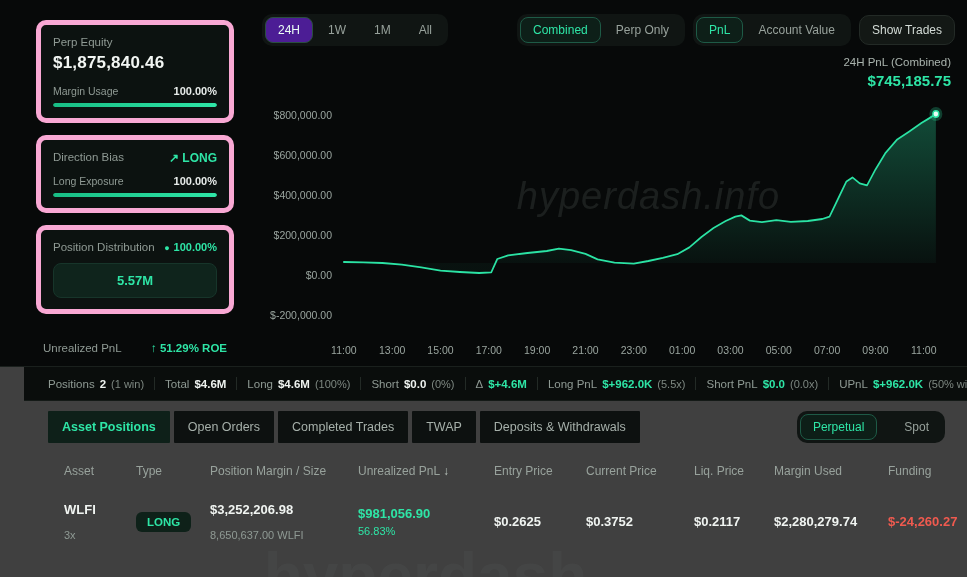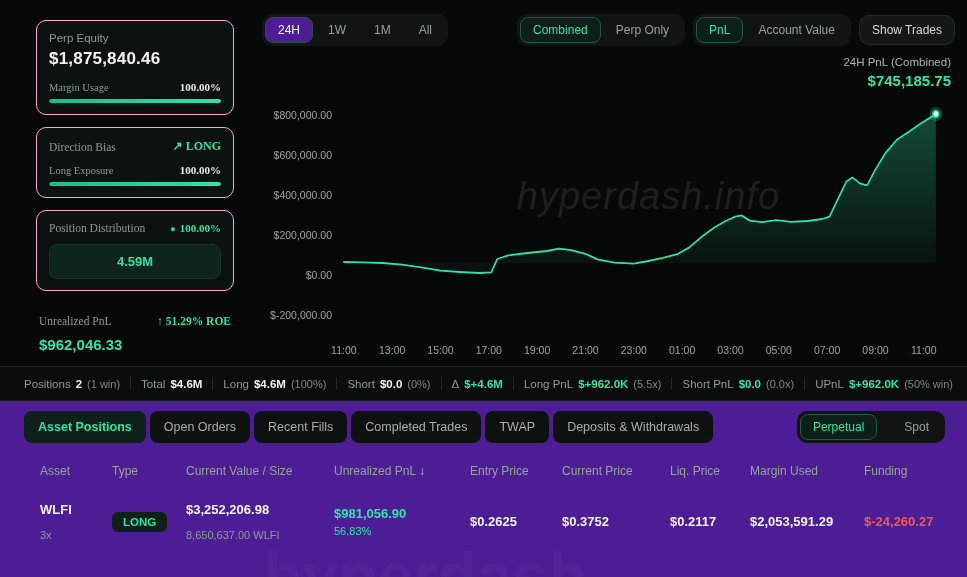--- a/index.html
+++ b/index.html
@@ -3,24 +3,24 @@
 <meta charset="utf-8">
 <style>
   * { margin:0; padding:0; box-sizing:border-box; }
   html,body { width:967px; height:577px; overflow:hidden; }
   body { background:#070909; color:#e7ecea; font-family:"Liberation Sans", sans-serif; }
   button { font-family:"Liberation Sans", sans-serif; cursor:pointer; }
 
   
   .top { display:flex; height:366px; }
   .sidebar { width:252px; flex-shrink:0; padding:20px 18px 0 36px; }
-  .card { background:#0c1210; border:1px solid #f9a8d4; border-radius:10px; padding:11px 12px; margin-bottom:12px; }
+  .card { background:#0c1210; border:5px solid #f9a8d4; border-radius:10px; padding:11px 12px; margin-bottom:12px; }
   .lbl { font-size:11.5px; color:#8f9a94; }
   .big-val { font-size:17px; font-weight:bold; color:#f2f6f3; margin-top:5px; letter-spacing:.2px; }
-  .kv { display:flex; justify-content:space-between; align-items:center;font-family:Liberation Serif, serif; }
+  .kv { display:flex; justify-content:space-between; align-items:flex-start; }
   .kv + .kv { margin-top:10px; }
   .small-val { font-size:11px; color:#e7ecea; font-weight:bold; }
   .green { color:#2ee5a6 !important; }
   .bar { height:4px; background:#12271f; border-radius:2px; margin-top:6px; overflow:hidden; }
   .bar-fill { height:100%; width:100%; background:linear-gradient(90deg,#18bd85,#2ee5a6); border-radius:2px; }
   .bias-val { font-size:12px; font-weight:bold; color:#2ee5a6; }
   .bubble { margin-top:10px; background:#0f241c; border:1px solid #17352a; border-radius:8px; text-align:center; padding:9px 0; color:#2ee5a6; font-weight:bold; font-size:13px; cursor:pointer; }
   .roe { font-size:11.5px; color:#2ee5a6; font-weight:bold; }
   .upnl-big { font-size:15px; font-weight:bold; color:#2ee5a6; margin-top:9px; }
   .dot { color:#2ee5a6; font-size:9px; margin-right:4px; }
@@ -40,32 +40,32 @@
   .chart-row { display:flex; }
   .ylabels { width:80px; position:relative; height:235px; flex-shrink:0;margin-top:12px; }
   .ylabel { position:absolute; right:10px; font-size:10.5px; color:#9aa59f; transform:translateY(-50%); white-space:nowrap; }
   .plot { flex:1; position:relative; height:235px; }
   .plot svg { width:100%; height:235px; display:block; }
   .watermark-chart { position:absolute; left:50%; top:44%; transform:translate(-50%,-50%); font-size:38px; color:rgba(150,160,155,0.15); letter-spacing:1px; pointer-events:none;font-style:italic; }
   .xlabels { position:relative; height:18px; margin-left:80px; }
   .xlabel { position:absolute; top:4px; transform:translateX(-50%); font-size:10.5px; color:#9aa59f; }
 
   
-  .bottom { height:211px; border-top:1px solid #1a201d; background:#4c1d95; position:relative; overflow:hidden; }
+  .bottom { height:211px; border-top:1px solid #1a201d; background:#404040; position:relative; overflow:hidden;padding-left:24px; }
   .stats-bar { display:flex; align-items:center; height:34px; padding:0 24px; border-bottom:1px solid #141a17; background:#0a0d0c; font-size:11.5px; white-space:nowrap; }
   .stat { display:flex; align-items:baseline; gap:5px; }
   .stat .l { color:#8f9a94; }
   .stat .v { color:#eef2ef; font-weight:bold; }
   .stat .x { color:#7d8781; font-size:11px; }
   .sep { width:1px; height:13px; background:#232a26; margin:0 10px; flex-shrink:0; }
 
   .panel { margin:10px 12px 0 12px; }
   .tabs-row { display:flex; justify-content:space-between; align-items:center; padding:0 10px 0 12px; }
   .tabs { display:flex; gap:4px; }
-  .tab { font-size:12.5px; color:#a6b0aa; padding:9px 14px; border-radius:8px; background:#0d1110; border:none; white-space:nowrap; }
+  .tab { font-size:12.5px; color:#a6b0aa; padding:9px 14px; border-radius:1px; background:#0d1110; border:none; white-space:nowrap; }
   .tab.active { background:#0e2019; color:#2ee5a6; font-weight:bold; }
   .market-tabs { display:flex; background:#101513; border-radius:10px; padding:3px; gap:14px; }
 
   .table { margin-top:13px; }
   .thead, .trow { display:grid; grid-template-columns:72px 74px 148px 136px 92px 108px 80px 114px 1fr; align-items:center; padding-left:28px; padding-right:4px; }
   .thead { font-size:12px; color:#98a29c; padding-top:8px; padding-bottom:12px; }
   .th { cursor:pointer; }
   .sort-ico { color:#b8c2bc; margin-left:3px; }
   .trow { padding-top:12px; padding-bottom:14px; font-size:13px; cursor:pointer; }
   .cell-main { font-weight:bold; color:#f0f4f1; }
@@ -107,21 +107,21 @@
       <div class="bar">
           <div class="bar-fill"></div>
         </div>
     </div>
 
     <div class="card">
       <div class="kv">
         <span class="lbl">Position Distribution</span>
         <span class="small-val green"><span class="dot">●</span><span>100.00%</span></span>
       </div>
-      <div class="bubble">4.59M</div>
+      <div class="bubble">5.57M</div>
     </div>
 
     <div class="card" style="border-color:transparent; background:transparent; padding-left:2px; padding-right:2px;">
       <div class="kv">
         <span class="lbl">Unrealized PnL</span>
         <span class="roe"><span>↑</span> <span>51.29% ROE</span></span>
       </div>
       <div class="upnl-big">$962,046.33</div>
     </div>
 
@@ -247,36 +247,35 @@
       <span class="x">(50% win)</span>
     </div>
   </div>
 
   <div class="panel">
 
     <div class="tabs-row">
       <div class="tabs">
         <button class="tab active">Asset Positions</button>
         <button class="tab">Open Orders</button>
-        <button class="tab">Recent Fills</button>
         <button class="tab">Completed Trades</button>
         <button class="tab">TWAP</button>
         <button class="tab">Deposits &amp; Withdrawals</button>
       </div>
       <div class="market-tabs">
         <button class="pill active">Perpetual</button>
         <button class="pill">Spot</button>
       </div>
     </div>
 
     <div class="table">
       <div class="thead">
         <div class="th">Asset</div>
         <div class="th">Type</div>
-        <div class="th">Current Value / Size</div>
+        <div class="th">Position Margin / Size</div>
         <div class="th"><span>Unrealized PnL</span><span class="sort-ico">↓</span></div>
         <div class="th">Entry Price</div>
         <div class="th">Current Price</div>
         <div class="th">Liq. Price</div>
         <div class="th">Margin Used</div>
         <div class="th">Funding</div>
       </div>
 
       <div class="trow">
         <div>
@@ -290,20 +289,20 @@
           <div class="cell-main">$3,252,206.98</div>
           <div class="cell-sub">8,650,637.00 WLFI</div>
         </div>
         <div>
           <div class="upnl-val">$981,056.90</div>
           <div class="upnl-pct">56.83%</div>
         </div>
         <div class="cell-main">$0.2625</div>
         <div class="cell-main">$0.3752</div>
         <div class="cell-main">$0.2117</div>
-        <div class="cell-main">$2,053,591.29</div>
+        <div class="cell-main">$2,280,279.74</div>
         <div class="cell-main red">$-24,260.27</div>
       </div>
     </div>
   </div>
 
   <div class="watermark-bottom">hyperdash</div>
 </div>
 
 </body></html>

